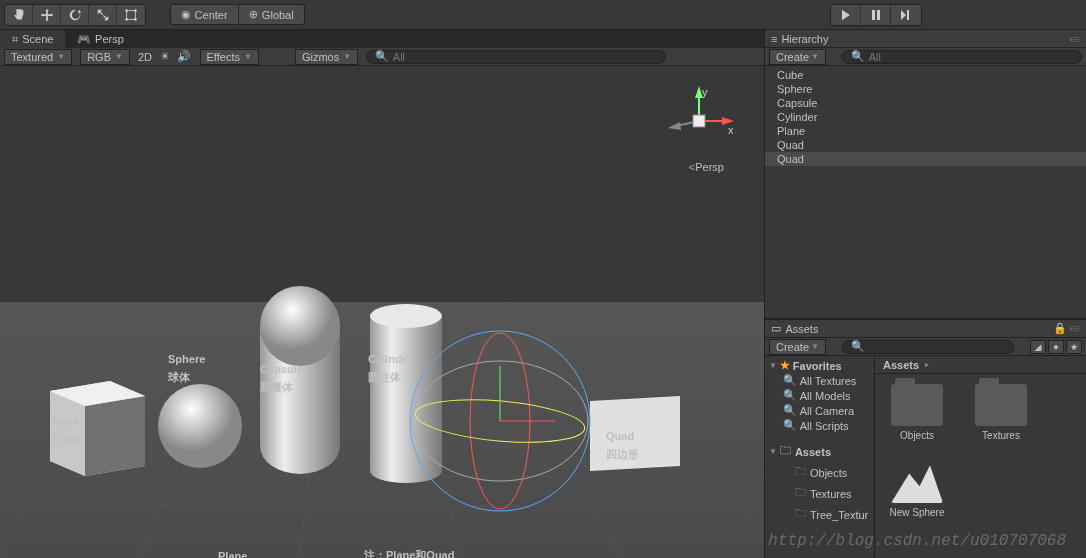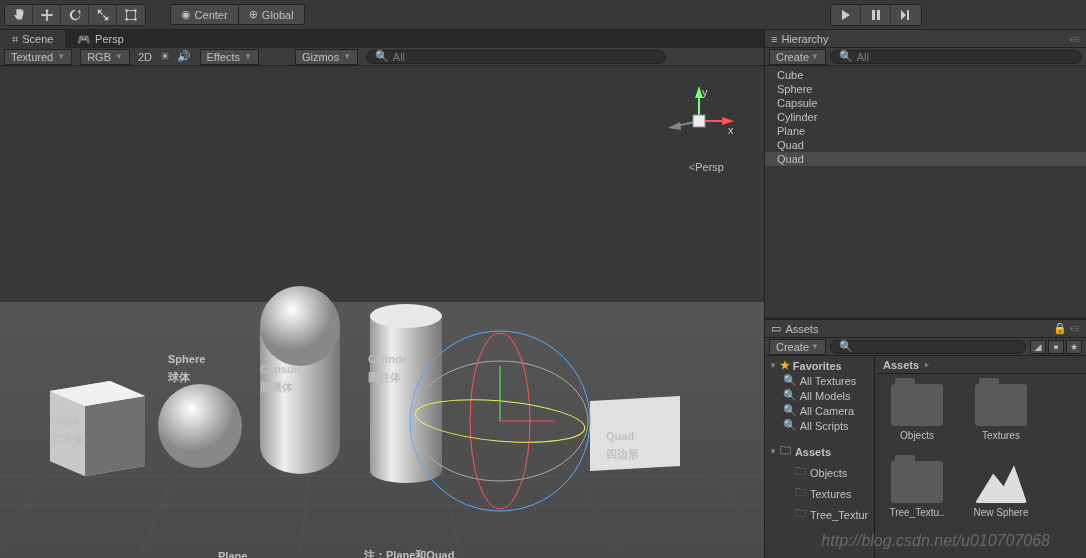--- a/index.html
+++ b/index.html
@@ -25,21 +25,21 @@
 .scene-dd{background:#4a4a4a;border:1px solid #222;padding:1px 6px;cursor:pointer;display:flex;align-items:center;gap:4px}
 .scene-search{flex:1;max-width:300px;background:#2f2f2f;border:1px solid #222;border-radius:8px;padding:1px 8px;height:14px;display:flex;align-items:center;gap:4px}
 .viewport{flex:1;position:relative;background:linear-gradient(to bottom,#383838 0%,#383838 48%,#565656 48%,#4a4a4a 100%);overflow:hidden}
 .gizmo{position:absolute;top:20px;right:30px;width:70px;height:70px}
 .persp-label{position:absolute;top:95px;right:40px;font-size:11px;color:#aaa}
 .shape-label{position:absolute;color:#ff7f00;font-weight:bold;font-size:14px;line-height:1.3}
 .note-label{position:absolute;color:#ff2020;font-weight:bold;font-size:14px;line-height:1.5}
 .right-panel{width:322px;display:flex;flex-direction:column;background:#383838;border-left:1px solid #222}
 .panel-header{height:18px;background:#3c3c3c;display:flex;align-items:center;padding:0 6px;gap:4px;border-bottom:1px solid #222}
 .panel-header .drag{margin-left:auto;color:#666}
-.panel-sub{height:18px;background:#3c3c3c;border-bottom:1px solid #222;display:flex;align-items:center;padding:0 4px;gap:4px}
+.panel-sub{height:18px;background:#3c3c3c;border-bottom:1px solid #222;display:flex;align-items:center;padding:0 4px;gap:16px}
 .create-btn{background:#4a4a4a;border:1px solid #222;padding:1px 6px;cursor:pointer;display:flex;align-items:center;gap:2px;font-size:10px}
 .search-small{flex:1;background:#2f2f2f;border:1px solid #222;border-radius:8px;padding:1px 8px;height:14px;display:flex;align-items:center;gap:4px}
 .hierarchy-list{flex:1;padding:2px 0;overflow:auto}
 .h-item{padding:1px 12px;cursor:pointer}
 .h-item.selected{background:#4b4b4b}
 .project-panel{height:240px;display:flex;flex-direction:column;border-top:2px solid #222}
 .project-body{flex:1;display:flex;min-height:0}
 .project-tree{width:110px;border-right:1px solid #222;padding:2px 0;overflow:auto}
 .tree-item{padding:1px 4px;cursor:pointer;display:flex;align-items:center;gap:3px;white-space:nowrap;overflow:hidden}
 .tree-item.fav{color:#c0c0c0}
@@ -54,21 +54,21 @@
 .asset-grid{flex:1;padding:10px;display:flex;flex-wrap:wrap;gap:20px;align-content:flex-start}
 .asset-item{width:64px;display:flex;flex-direction:column;align-items:center;gap:4px;cursor:pointer}
 .asset-icon{width:52px;height:42px;background:#5a5a5a;border-radius:3px;position:relative}
 .asset-icon.folder::before{content:"";position:absolute;top:-6px;left:4px;width:20px;height:8px;background:#5a5a5a;border-radius:2px 2px 0 0}
 .asset-icon.terrain{background:#ddd;clip-path:polygon(0 100%,35% 30%,55% 60%,75% 10%,100% 100%)}
 .asset-label{font-size:10px;text-align:center;white-space:nowrap;overflow:hidden;text-overflow:ellipsis;width:100%}
 .proj-icons{display:flex;gap:2px}
 .proj-icon-btn{width:16px;height:14px;background:#4a4a4a;border:1px solid #222;cursor:pointer;display:flex;align-items:center;justify-content:center;font-size:9px}
 svg{display:block}
 .chev{font-size:8px;color:#888}
-.watermark{position:absolute;bottom:8px;right:36px;color:#999;font-size:16px;font-family:Liberation Sans, sans-serif;font-style:italic;opacity:.5}
+.watermark{position:absolute;bottom:8px;right:20px;color:#999;font-size:16px;font-family:Liberation Mono, monospace;font-style:italic;opacity:.5}
 </style>
 </head>
 <body>
 
 <div class="root">
  <div class="toolbar">
   <div class="tool-group">
    <div class="tool-btn">
           <svg width="14" height="14" viewBox="0 0 16 16">
             <path d="M5 2v7l-1-1c-1-1-2 0-1 1l3 4h5l2-6V3c0-1-2-1-2 0V2c0-1-2-1-2 0c0-1-2-1-2 0c0-1-2-1-2 0z" fill="#ccc"></path>
@@ -353,24 +353,20 @@
       <div class="asset-grid">
        <div class="asset-item">
                   <div class="asset-icon folder"></div>
                   <div class="asset-label">Objects</div>
                 </div>
        <div class="asset-item">
                   <div class="asset-icon folder"></div>
                   <div class="asset-label">Textures</div>
                 </div>
        <div class="asset-item">
-                  <div class="asset-icon folder"></div>
-                  <div class="asset-label">Tree_Textu..</div>
-                </div>
-       <div class="asset-item">
                   <div class="asset-icon terrain"></div>
                   <div class="asset-label">New Sphere</div>
                 </div>
       </div>
      </div>
     </div>
    </div>
   </div>
  </div>
 </div>

